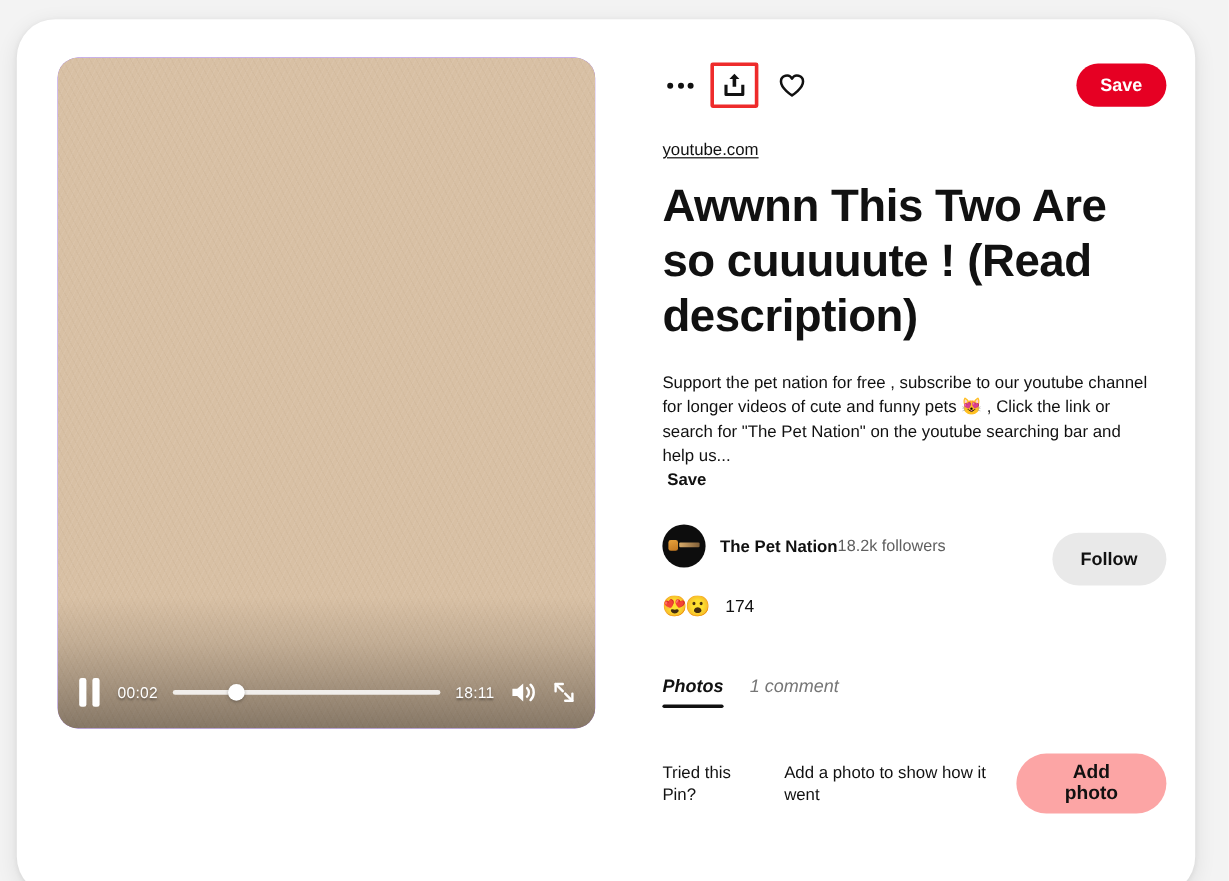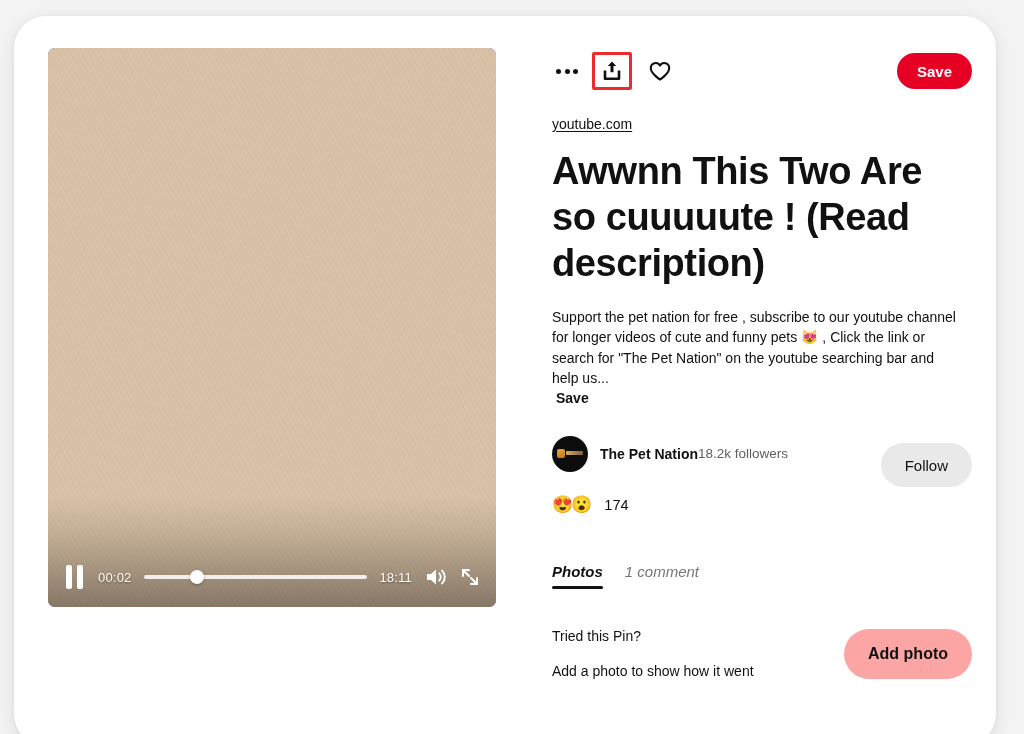--- a/index.html
+++ b/index.html
@@ -34,21 +34,21 @@
     position: absolute;
     left: 34px;
     top: 32px;
     width: 448px;
     height: 559px;
   }
 
   .video-frame {
     position: absolute;
     inset: 0;
-    border-radius: 7px;
+    border-radius: 17px;
     overflow: hidden;
     background: #8b5cf6;
   }
 
   .video-art {
     position: absolute;
     inset: 0;
     background-color: #d8c0a4;
     background-image:
       radial-gradient(ellipse 120px 150px at 8% 6%, rgba(236,236,238,0.98), rgba(236,236,238,0) 70%),
@@ -312,21 +312,21 @@
   .follow-btn {
     margin-left: auto;
     background: #e9e9e9;
     color: #111111;
     border: none;
     border-radius: 24px;
     height: 44px;
     padding: 0 24px;
     font-family: "Liberation Sans", sans-serif;
     font-size: 15px;
-    font-weight: normal;
+    font-weight: bold;
     cursor: pointer;
     margin-top: 22px;
   }
 
   .reactions-row {
     display: flex;
     align-items: center;
     margin-top: 18px;
     gap: 7px;
     cursor: pointer;
@@ -370,21 +370,20 @@
     border-radius: 2px;
   }
 
   .tried-row {
     display: flex;
     align-items: center;
     margin-top: 38px;
   }
   .tried-text {
     display: flex;
-    flex-direction: column;
     gap: 16px;
   }
   .tried-line {
     font-size: 14px;
     color: #111111;
     line-height: 1.35;
   }
 
   .add-photo-btn {
     margin-left: auto;

